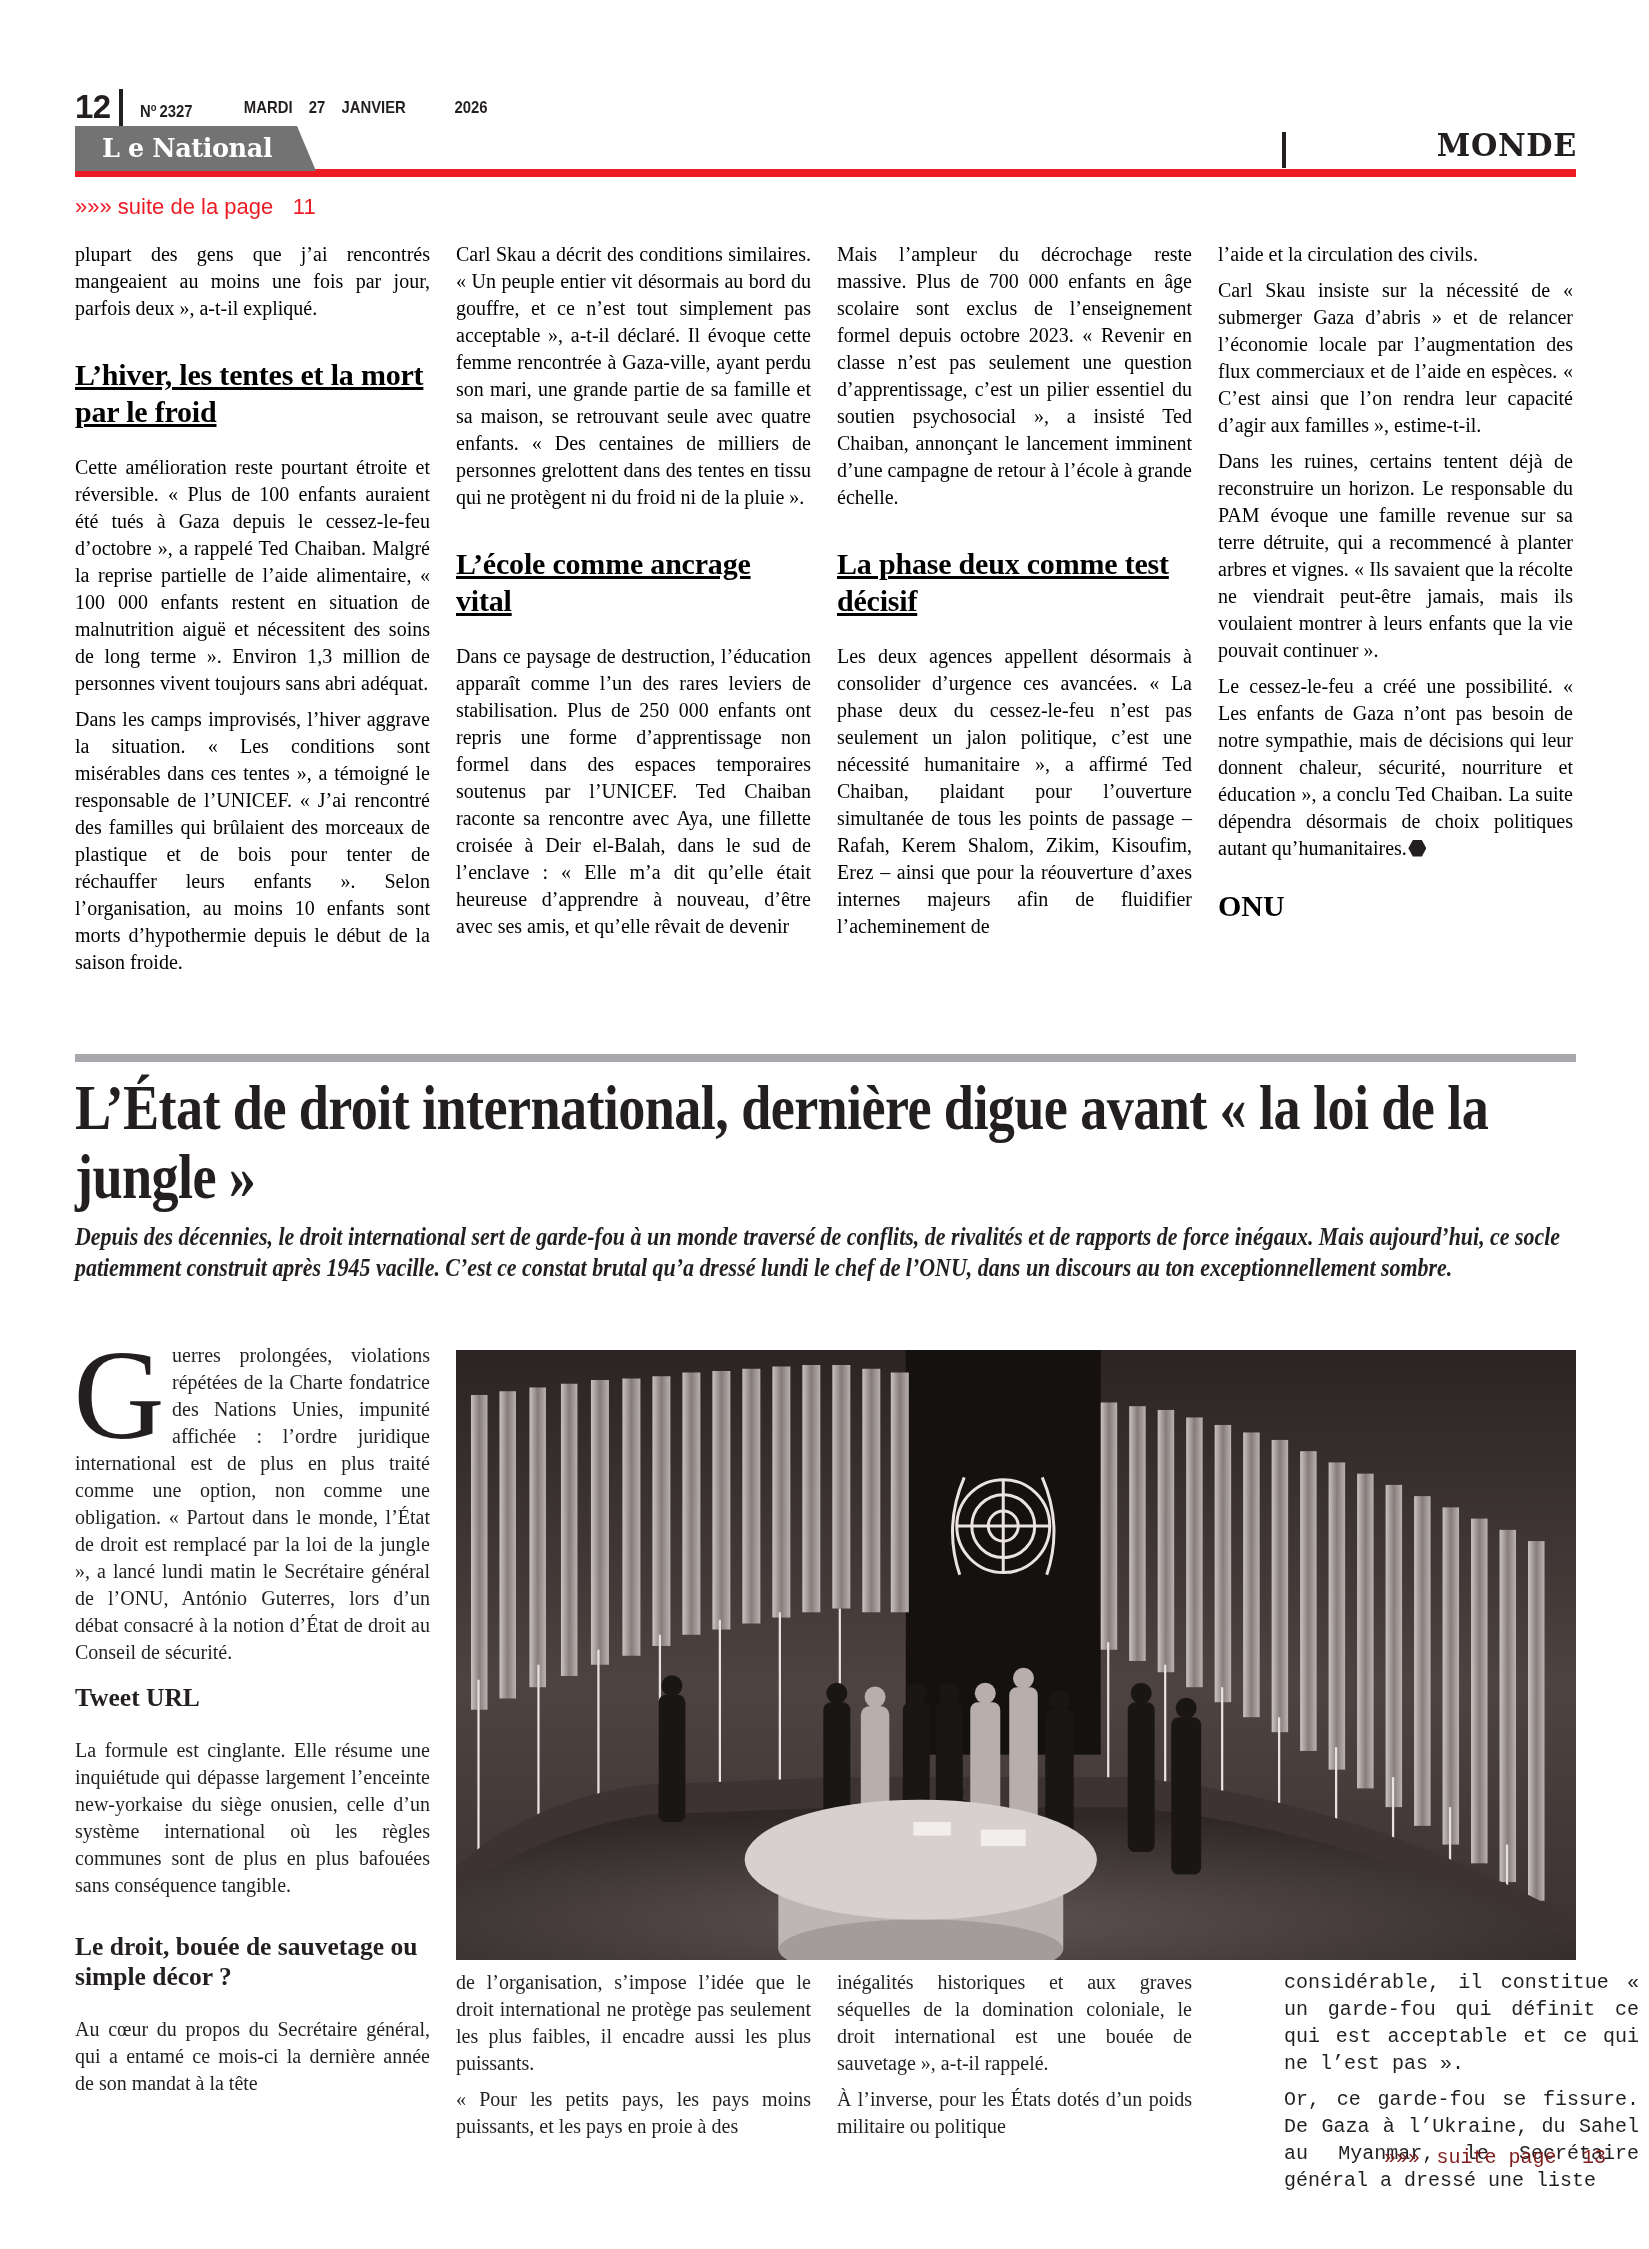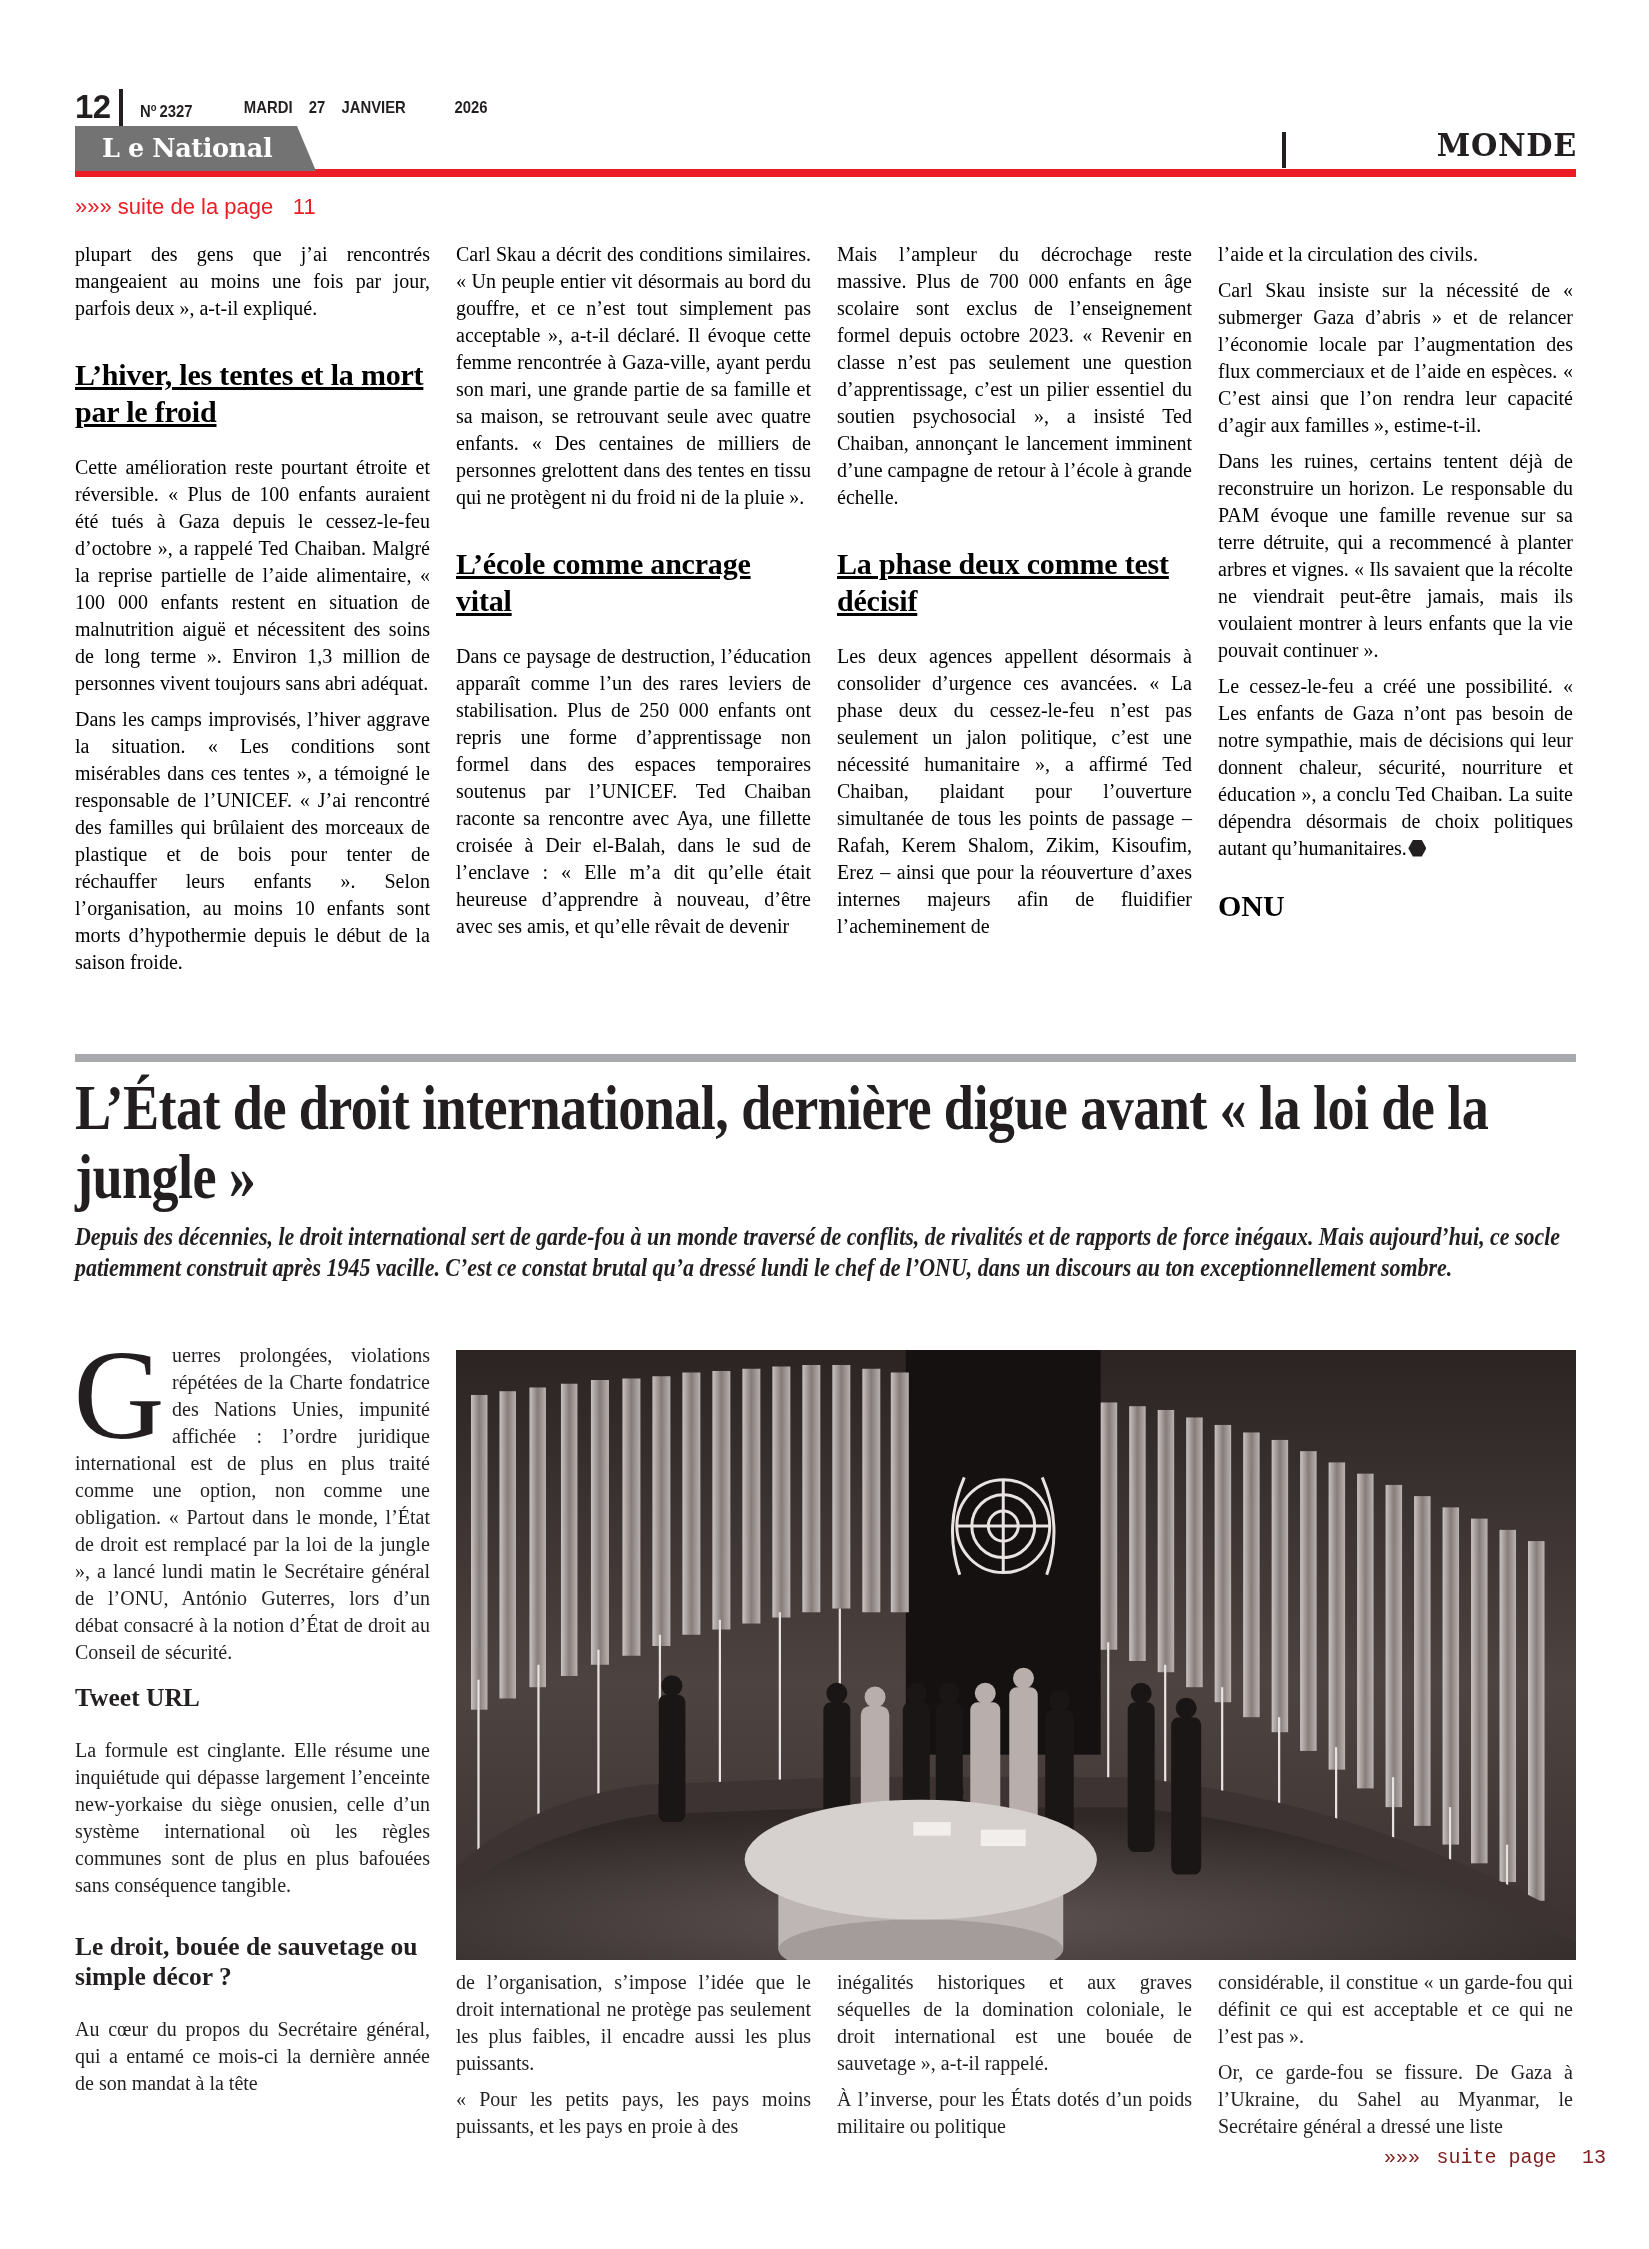--- a/index.html
+++ b/index.html
@@ -49,21 +49,21 @@
 
     .story-col { position: absolute; width: 355px; font-size: 20px; line-height: 27px; text-align: justify; color: #231f20; }
     .story-col p { margin-bottom: 9px; }
     .story-col h3 { font-size: 25.5px; line-height: 30px; font-weight: bold; text-align: left; margin: 33px 0 24px; }
     .story-col h3.first { margin-top: 17px; margin-bottom: 24px; }
     .dropcap { float: left; font-size: 126px; line-height: 97px; height: 102px; margin: 4.5px 7.5px 0 -1.5px; font-family: "Liberation Serif", serif; color: #231f20; }
 
     #s1 { left: 75px; top: 1342px; }
     #s2 { left: 456px; top: 1969px; }
     #s3 { left: 837px; top: 1969px; }
-    #s4 { left: 1218px; top: 1969px; }
+    #s4 { left: 1284px; top: 1969px; font-family: Liberation Mono, monospace; }
 
     .jump-to { position: absolute; left: 1384px; top: 2146px; font-family: Liberation Mono, monospace; font-size: 20px; color: #7f1d1d; }
     .jump-to .lbl { margin-left: 4.5px; }
     .jump-to .num { margin-left: 13.5px; }
 
     
     .photo { position: absolute; left: 456px; top: 1350px; width: 1120px; height: 610px; overflow: hidden; background: #4a3f3d; }
     .photo svg { display: block; width: 100%; height: 100%; }
   </style>
 </head>

